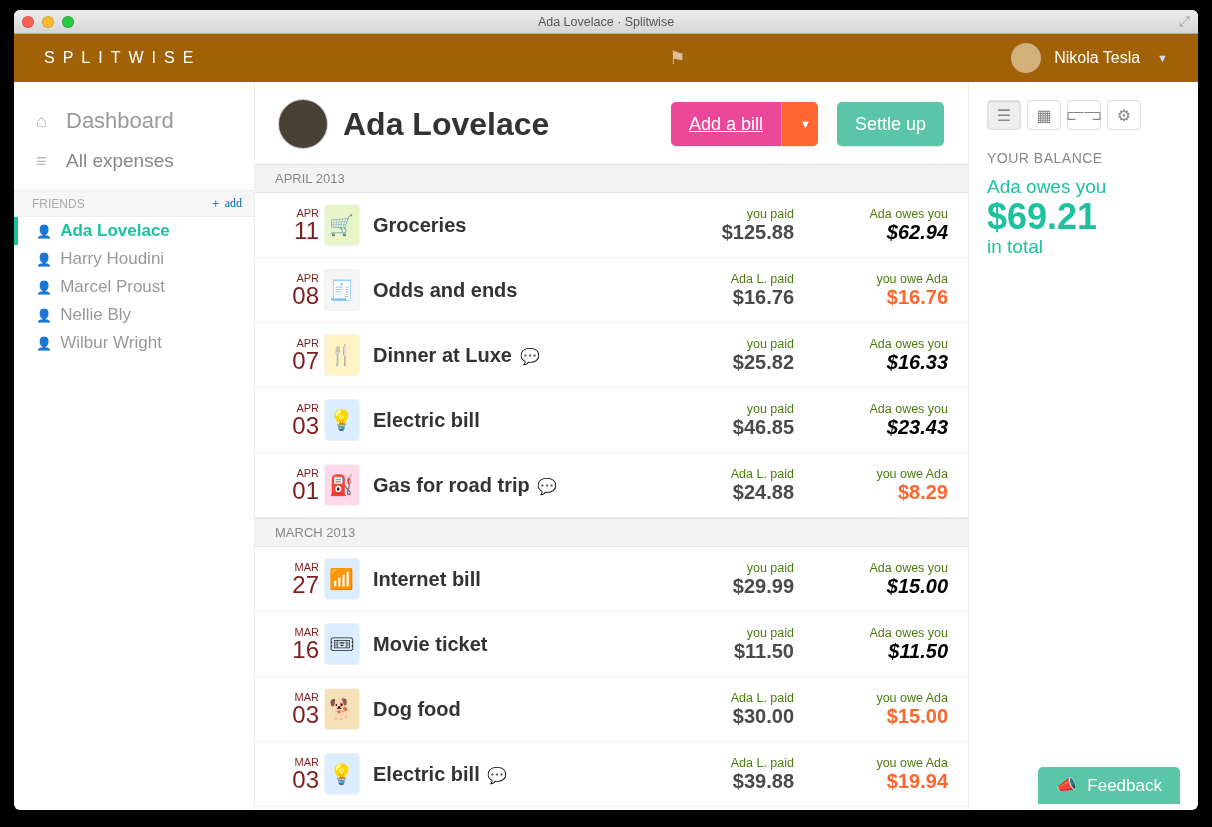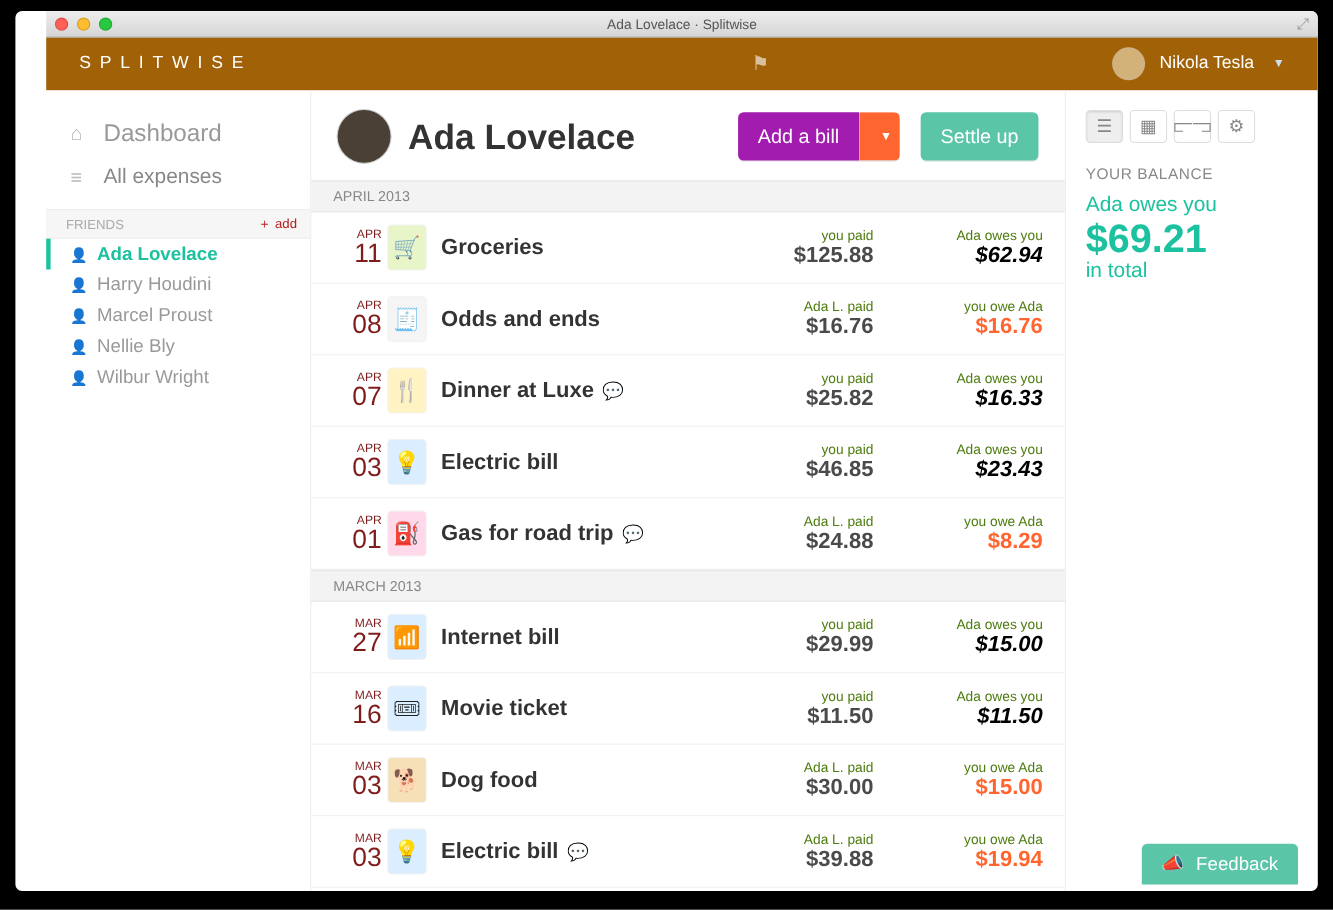--- a/index.html
+++ b/index.html
@@ -11,21 +11,20 @@
     position: relative;
   }
   .window {
     position: absolute;
     left: 14px; top: 10px;
     width: 1184px; height: 800px;
     background: #fff;
     border-radius: 6px;
     overflow: hidden;
     box-shadow: 0 0 0 1px rgba(0,0,0,0.2);
-    padding-left: 28px;
   }
   .titlebar {
     height: 24px;
     background: linear-gradient(#ededed,#d6d6d6);
     border-bottom: 1px solid #b0b0b0;
     display: flex;
     align-items: center;
     padding: 0 8px;
     font-size: 12.5px;
     color: #444;
@@ -57,21 +56,21 @@
     padding: 8px 22px; font-size:19px; color:#888; cursor:pointer;
   }
   .nav-item.big { font-size:22px; color:#999;}
   .nav-icon{ width:20px; color:#bbb; font-size:18px;}
   .friends-hdr {
     display:flex; justify-content:space-between; align-items:center;
     padding: 4px 12px 4px 18px; margin-top:10px;
     font-size:12px; color:#aaa; background:#f6f6f6;
     border-top:1px solid #eee; border-bottom:1px solid #eee;
   }
-  .friends-hdr .add{ color:#b91c1c; font-size:12px; cursor:pointer;}
+  .friends-hdr .add{ color:#0369a1; font-size:12px; cursor:pointer;font-family:Liberation Serif, serif;}
   .friend {
     display:flex; align-items:center; gap:8px;
     padding: 4px 18px; font-size:17px; color:#999; cursor:pointer;
     border-left:4px solid transparent;
   }
   .friend.active { color:#1cc29f; border-left-color:#1cc29f; font-weight:600;}
   .friend-icon{ color:#ccc; font-size:13px;}
   .friend.active .friend-icon{ color:#1cc29f;}
 
   .main { flex:1; border-left:1px solid #eee; padding:0; }
@@ -79,21 +78,21 @@
     display:flex; align-items:center; gap:16px;
     padding: 18px 24px 16px 24px;
   }
   .page-avatar{ width:48px; height:48px; border-radius:50%; background:#4a4036; display:inline-block; box-shadow:0 0 0 1px #ccc;}
   .page-title{ font-size:32px; font-weight:700; color:#333; flex:1;}
   .btn {
     height:44px; border-radius:5px; border:none; color:#fff;
     font-size:18px; padding:0 18px; cursor:pointer;
     box-shadow: 0 1px 0 rgba(0,0,0,.1);
   }
-  .btn-orange{ background:#a21caf;}
+  .btn-orange{ background:#ec4899;text-decoration:underline;}
   .btn-orange-split{ display:flex; }
   .btn-orange-split .main-b{ border-radius:5px 0 0 5px;}
   .btn-orange-split .drop{ width:36px; border-left:1px solid rgba(255,255,255,.3); border-radius:0 5px 5px 0; background:#ff652f; color:#fff; font-size:11px;}
   .btn-teal{ background:#5bc5a7;}
 
   .month-bar {
     background:#f3f3f3; border-top:1px solid #e5e5e5; border-bottom:1px solid #e5e5e5;
     font-size:13px; color:#888; padding:6px 20px;
   }
 

